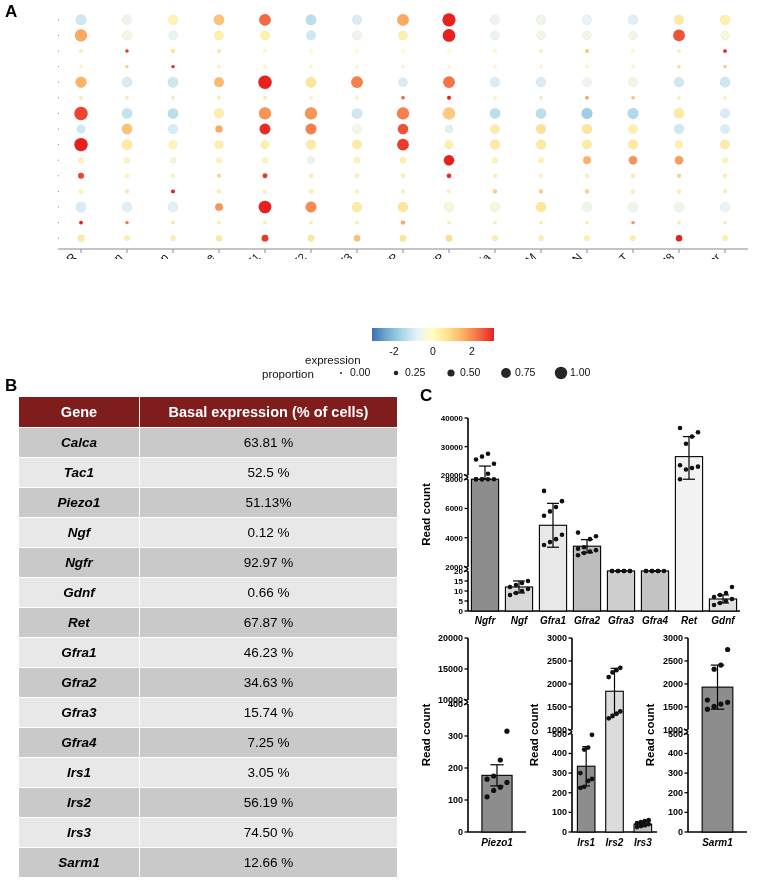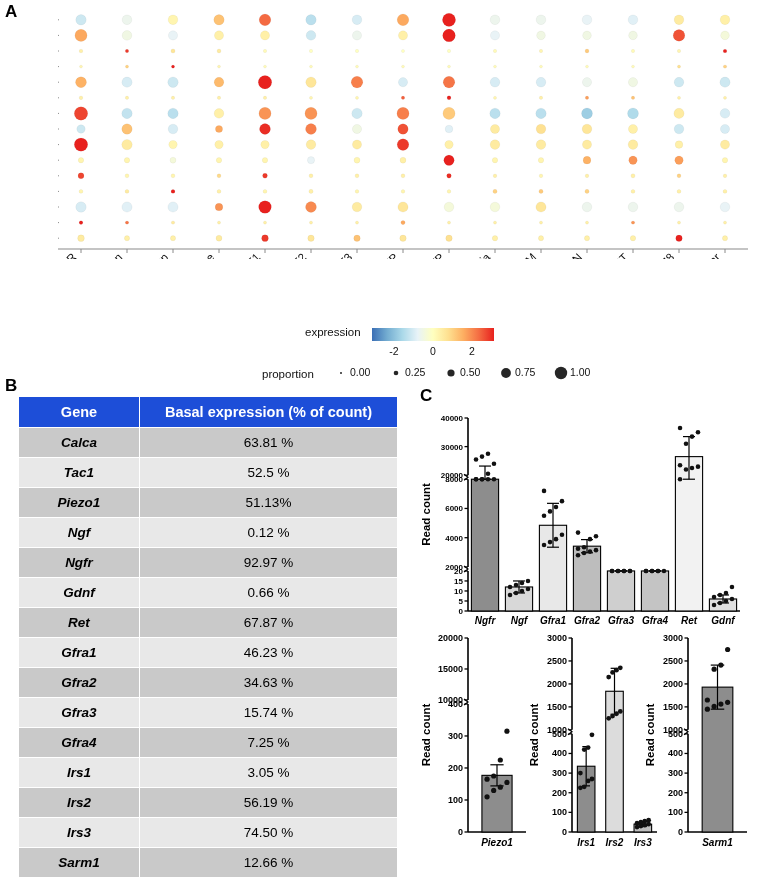--- a/index.html
+++ b/index.html
@@ -46,21 +46,21 @@
 
   
   #panelB{position:absolute;left:0;top:388px;width:412px;height:499px;}
   #panelB .letterB{left:5px;top:-12px;}
   table.gtab{
     position:absolute;left:18px;top:8px;
     width:380px;border-collapse:collapse;
     table-layout:fixed;
   }
   table.gtab th{
-    background:#1d4ed8;color:#fff;
+    background:#7f1d1d;color:#fff;
     font-size:14.5px;font-weight:bold;
     padding:7px 2px;text-align:center;
     border:1px solid #fff;
     font-family:"Liberation Sans", sans-serif;
   }
   table.gtab th.c1{width:116px;}
   table.gtab td{
     font-size:13.5px;padding:7px 2px;text-align:center;
     border:1px solid #fff;
     font-family:"Liberation Sans", sans-serif;
@@ -387,21 +387,21 @@
         <circle cx="483" cy="234.2" r="2.6" fill="rgb(255,240,168)" stroke="rgba(0,0,0,0.10)" stroke-width="0.4"></circle>
         <circle cx="529" cy="234.2" r="2.6" fill="rgb(255,240,168)" stroke="rgba(0,0,0,0.10)" stroke-width="0.4"></circle>
         <circle cx="575" cy="234.2" r="2.725" fill="rgb(255,240,168)" stroke="rgba(0,0,0,0.10)" stroke-width="0.4"></circle>
         <circle cx="621" cy="234.2" r="3.225" fill="rgb(232,33,30)" stroke="rgba(0,0,0,0.10)" stroke-width="0.4"></circle>
         <circle cx="667" cy="234.2" r="2.6" fill="rgb(255,240,168)" stroke="rgba(0,0,0,0.10)" stroke-width="0.4"></circle>
       </svg>
   </div>
 </div>
 
 <div id="legend">
-  <div class="lgtxt" style="left:305px;top:0;">expression</div>
+  <div class="lgtxt" style="left:305px;top:28px;">expression</div>
   <svg width="140" height="34" style="position:absolute;left:372px;top:2px;">
     <defs>
       <linearGradient id="cbgrad" x1="0" y1="0" x2="1" y2="0">
           <stop offset="0%" stop-color="#3b6fb5"></stop>
           <stop offset="12.5%" stop-color="#74add1"></stop>
           <stop offset="25%" stop-color="#abd9e9"></stop>
           <stop offset="37.5%" stop-color="#e8f3f8"></stop>
           <stop offset="50%" stop-color="#ffffbf"></stop>
           <stop offset="62.5%" stop-color="#fee090"></stop>
           <stop offset="75%" stop-color="#fdae61"></stop>
@@ -428,21 +428,21 @@
       <text x="237" y="14" font-size="10.5" font-family="Liberation Sans, sans-serif" fill="#111">1.00</text>
     </svg>
 </div>
 
 <div id="panelB">
   <div class="panel-letter letterB">B</div>
   <table class="gtab">
     <thead>
       <tr>
         <th class="c1">Gene</th>
-        <th>Basal expression (% of count)</th>
+        <th>Basal expression (% of cells)</th>
       </tr>
     </thead>
     <tbody id="tbody-genes">
         <tr class="dark">
           <td class="gene">Calca</td>
           <td>63.81 %</td>
         </tr>
         <tr class="light">
           <td class="gene">Tac1</td>
           <td>52.5 %</td>

